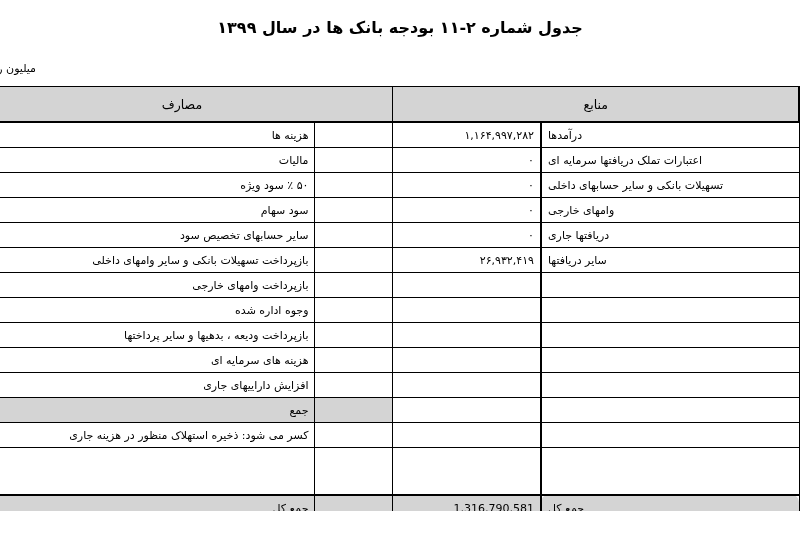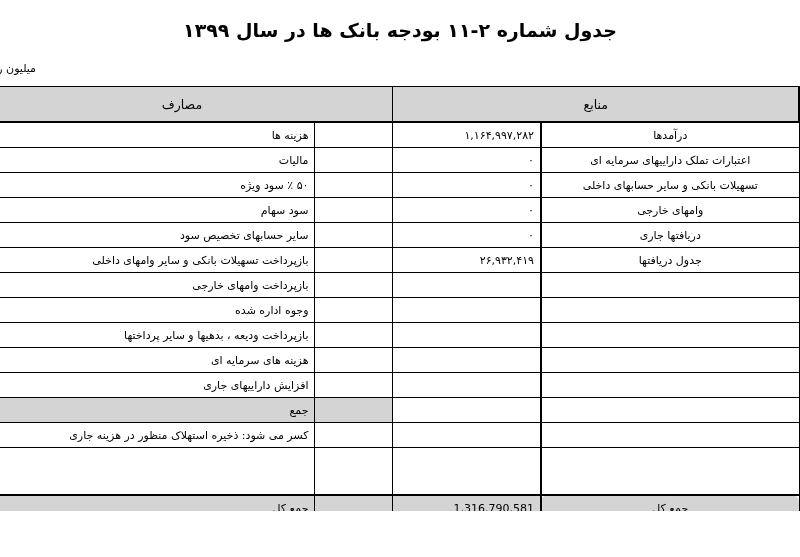--- a/index.html
+++ b/index.html
@@ -12,21 +12,21 @@
     height: 557px;
     overflow: hidden;
     font-family: "DejaVu Sans", "Liberation Sans", sans-serif;
     color: #000000;
     position: relative;
   }
 
   
   .doc-title {
     text-align: center;
-    font-size: 19px;
+    font-size: 16px;
     font-weight: bold;
     direction: rtl;
     padding-top: 18px;
     letter-spacing: 0;
     line-height: 1.3;
   }
 
   
   .unit-caption-wrap {
     position: absolute;
@@ -85,21 +85,21 @@
     background: #d4d4d4;
     height: 34px;
     text-align: center;
     font-size: 12.5px;
     font-weight: normal;
     border-top: 1px solid #000;
     border-bottom: 2px solid #000;
   }
 
   
-  td.lbl { text-align: center; direction: rtl; border-radius: 7px; }
+  td.lbl { text-align: left; direction: rtl; border-radius: 7px; }
   td.val { text-align: right;  direction: ltr; padding-left: 8px; }
 
   
   td.exp-lbl { text-align: right; direction: rtl; }
   td.exp-val { text-align: right; direction: rtl; }
 
   tr.shaded td { background: #d4d4d4; }
   tr.shaded td.blank { background: #ffffff; }
 
   tr.grand td {
@@ -141,21 +141,21 @@
     </thead>
 
     <tbody id="table-body">
         <tr>
           <td class="lbl">درآمدها</td>
           <td class="val divider-strong">۱,۱۶۴,۹۹۷,۲۸۲</td>
           <td class="exp-val"></td>
           <td class="exp-lbl">هزینه ها</td>
         </tr>
         <tr>
-          <td class="lbl">اعتبارات تملک داراییهای سرمایه ای</td>
+          <td class="lbl">اعتبارات تملک دریافتها سرمایه ای</td>
           <td class="val divider-strong">۰</td>
           <td class="exp-val"></td>
           <td class="exp-lbl">مالیات</td>
         </tr>
         <tr>
           <td class="lbl">تسهیلات بانکی و سایر حسابهای داخلی</td>
           <td class="val divider-strong">۰</td>
           <td class="exp-val"></td>
           <td class="exp-lbl">۵۰ ٪ سود ویژه</td>
         </tr>
@@ -165,21 +165,21 @@
           <td class="exp-val"></td>
           <td class="exp-lbl">سود سهام</td>
         </tr>
         <tr>
           <td class="lbl">دریافتها جاری</td>
           <td class="val divider-strong">۰</td>
           <td class="exp-val"></td>
           <td class="exp-lbl">سایر حسابهای تخصیص سود</td>
         </tr>
         <tr>
-          <td class="lbl">جدول دریافتها</td>
+          <td class="lbl">سایر دریافتها</td>
           <td class="val divider-strong">۲۶,۹۳۲,۴۱۹</td>
           <td class="exp-val"></td>
           <td class="exp-lbl">بازپرداخت تسهیلات بانکی و سایر وامهای داخلی</td>
         </tr>
         <tr>
           <td class="lbl"></td>
           <td class="val divider-strong"></td>
           <td class="exp-val"></td>
           <td class="exp-lbl">بازپرداخت وامهای خارجی</td>
         </tr>

